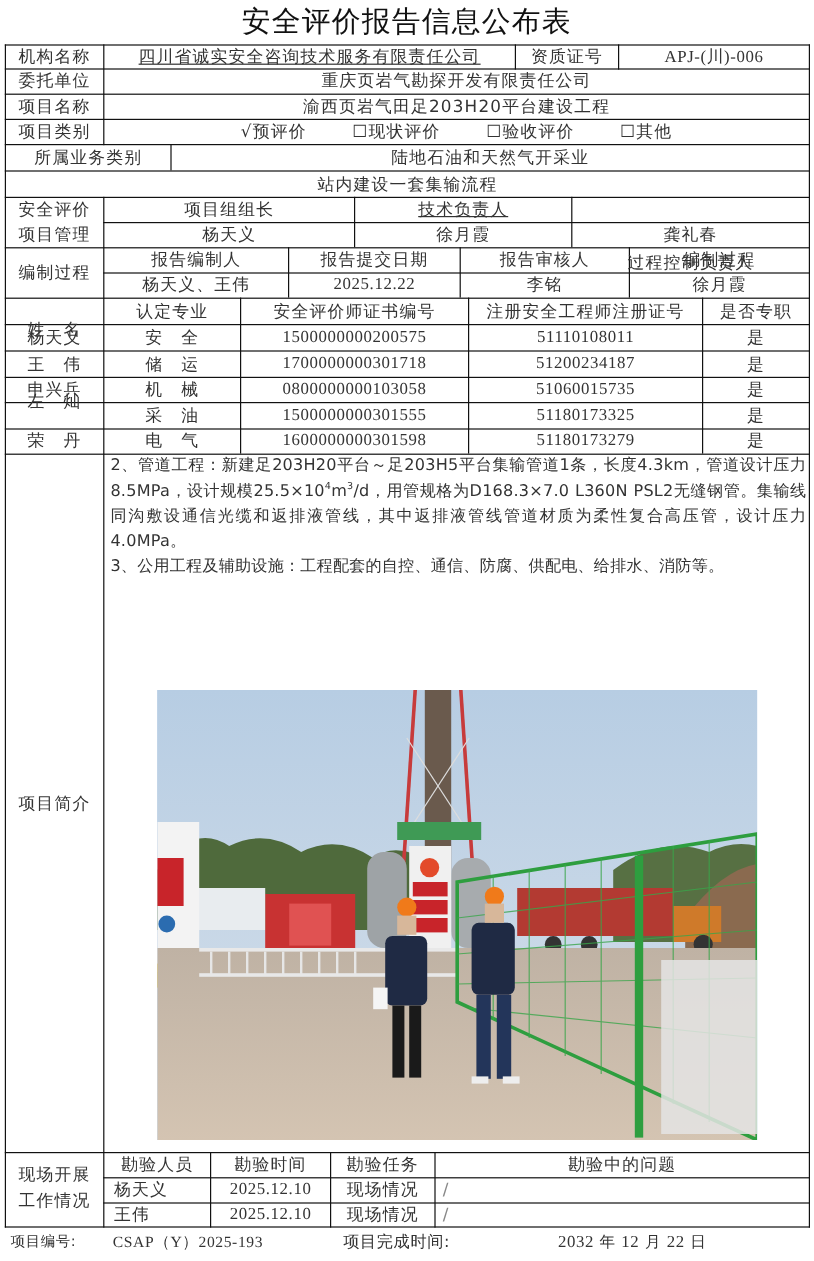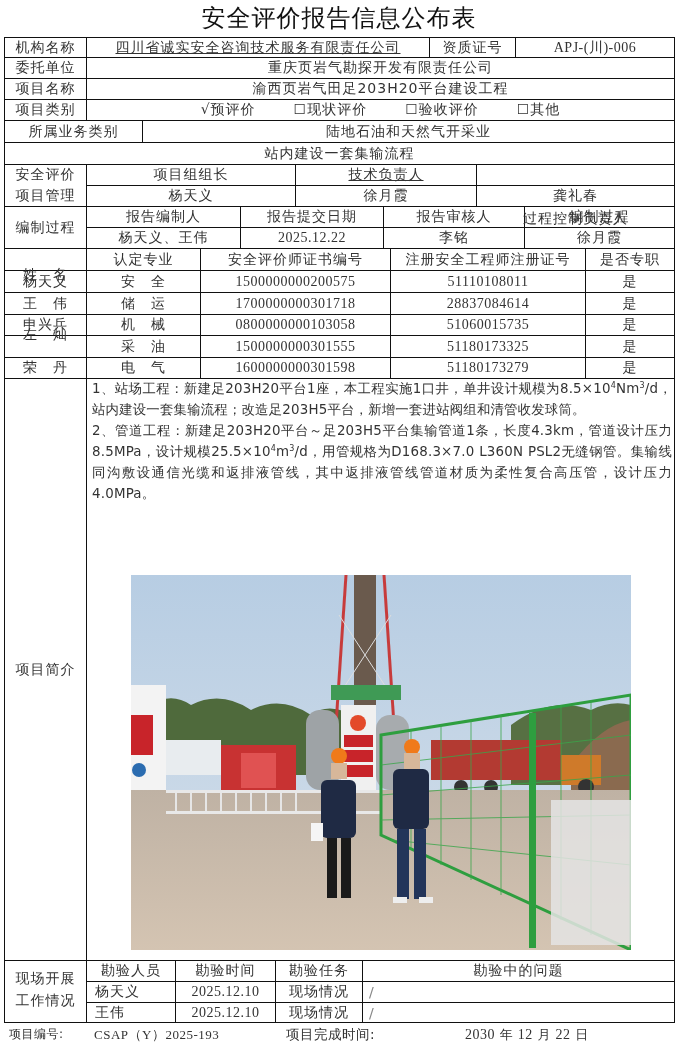--- a/index.html
+++ b/index.html
@@ -134,21 +134,21 @@
   <div class="cell" style="left:5px; top:271px; width:81px; height:21px;">杨天义</div>
   <div class="cell" style="left:87px; top:271px; width:113px; height:21px;">安　全</div>
   <div class="cell mono" style="left:201px; top:271px; width:189px; height:21px;">1500000000200575</div>
   <div class="cell mono" style="left:391px; top:271px; width:194px; height:21px;">51110108011</div>
   <div class="cell" style="left:586px; top:271px; width:88px; height:21px;">是</div>
 </div>
 <div>
   <div class="cell" style="left:5px; top:293px; width:81px; height:21px;">王　伟</div>
   <div class="cell" style="left:87px; top:293px; width:113px; height:21px;">储　运</div>
   <div class="cell mono" style="left:201px; top:293px; width:189px; height:21px;">1700000000301718</div>
-  <div class="cell mono" style="left:391px; top:293px; width:194px; height:21px;">28837084614</div>
+  <div class="cell mono" style="left:391px; top:293px; width:194px; height:21px;">51200234187</div>
   <div class="cell" style="left:586px; top:293px; width:88px; height:21px;">是</div>
 </div>
 <div>
   <div class="cell" style="left:5px; top:315px; width:81px; height:20px;">申兴兵</div>
   <div class="cell" style="left:87px; top:315px; width:113px; height:20px;">机　械</div>
   <div class="cell mono" style="left:201px; top:315px; width:189px; height:20px;">0800000000103058</div>
   <div class="cell mono" style="left:391px; top:315px; width:194px; height:20px;">51060015735</div>
   <div class="cell" style="left:586px; top:315px; width:88px; height:20px;">是</div>
 </div>
 <div>
@@ -162,22 +162,22 @@
   <div class="cell" style="left:5px; top:358px; width:81px; height:20px;">荣　丹</div>
   <div class="cell" style="left:87px; top:358px; width:113px; height:20px;">电　气</div>
   <div class="cell mono" style="left:201px; top:358px; width:189px; height:20px;">1600000000301598</div>
   <div class="cell mono" style="left:391px; top:358px; width:194px; height:20px;">51180173279</div>
   <div class="cell" style="left:586px; top:358px; width:88px; height:20px;">是</div>
 </div>
 
 <div class="cell" style="left:5px; top:379px; width:81px; height:581px;">项目简介</div>
 
 <div class="intro">
-  <p><span>1、站场工程：新建足203H20平台1座，本工程实施1口井，单井设计规模为8.5×10</span><sup>4</sup><span>Nm</span><sup>3</sup><span>/d，站内建设一套集输流程；改造足203H5平台，新增一套进站阀组和清管收发球筒。</span></p>
   <p><span>2、管道工程：新建足203H20平台～足203H5平台集输管道1条，长度4.3km，管道设计压力8.5MPa，设计规模25.5×10</span><sup>4</sup><span>m</span><sup>3</sup><span>/d，用管规格为D168.3×7.0 L360N PSL2无缝钢管。集输线同沟敷设通信光缆和返排液管线，其中返排液管线管道材质为柔性复合高压管，设计压力4.0MPa。</span></p>
+  <p>3、公用工程及辅助设施：工程配套的自控、通信、防腐、供配电、给排水、消防等。</p>
 </div>
 
 <div class="photo" title="现场勘验照片：两名戴安全帽人员站在钻井平台入口前">
   <svg width="500" height="375" viewBox="0 0 500 375" xmlns="http://www.w3.org/2000/svg">
     <defs>
       <linearGradient id="sky" x1="0" y1="0" x2="0" y2="1">
         <stop offset="0" stop-color="#b7cde3"></stop>
         <stop offset="1" stop-color="#d6e0ea"></stop>
       </linearGradient>
       <linearGradient id="ground" x1="0" y1="0" x2="0" y2="1">
@@ -291,19 +291,19 @@
   <div class="cell left" style="left:87px; top:1003px; width:88px; height:19px; padding-left:8px;">王伟</div>
   <div class="cell mono" style="left:176px; top:1003px; width:99px; height:19px;">2025.12.10</div>
   <div class="cell" style="left:276px; top:1003px; width:86px; height:19px;">现场情况</div>
   <div class="cell left" style="left:363px; top:1003px; width:311px; height:19px; color:#888;">/</div>
 </div>
 
 <div class="footer" style="left:9px; font-size:12px;">项目编号:</div>
 <div class="footer mono" style="left:94px;">CSAP（Y）2025-193</div>
 <div class="footer" style="left:286px; font-size:13.5px;">项目完成时间:</div>
 <div class="footer" style="left:465px; word-spacing:0;">
-  <span class="mono">2030</span>
+  <span class="mono">2032</span>
   <span>年</span>
   <span class="mono">12</span>
   <span>月</span>
   <span class="mono">22</span>
   <span>日</span>
 </div>
 
 </body></html>

